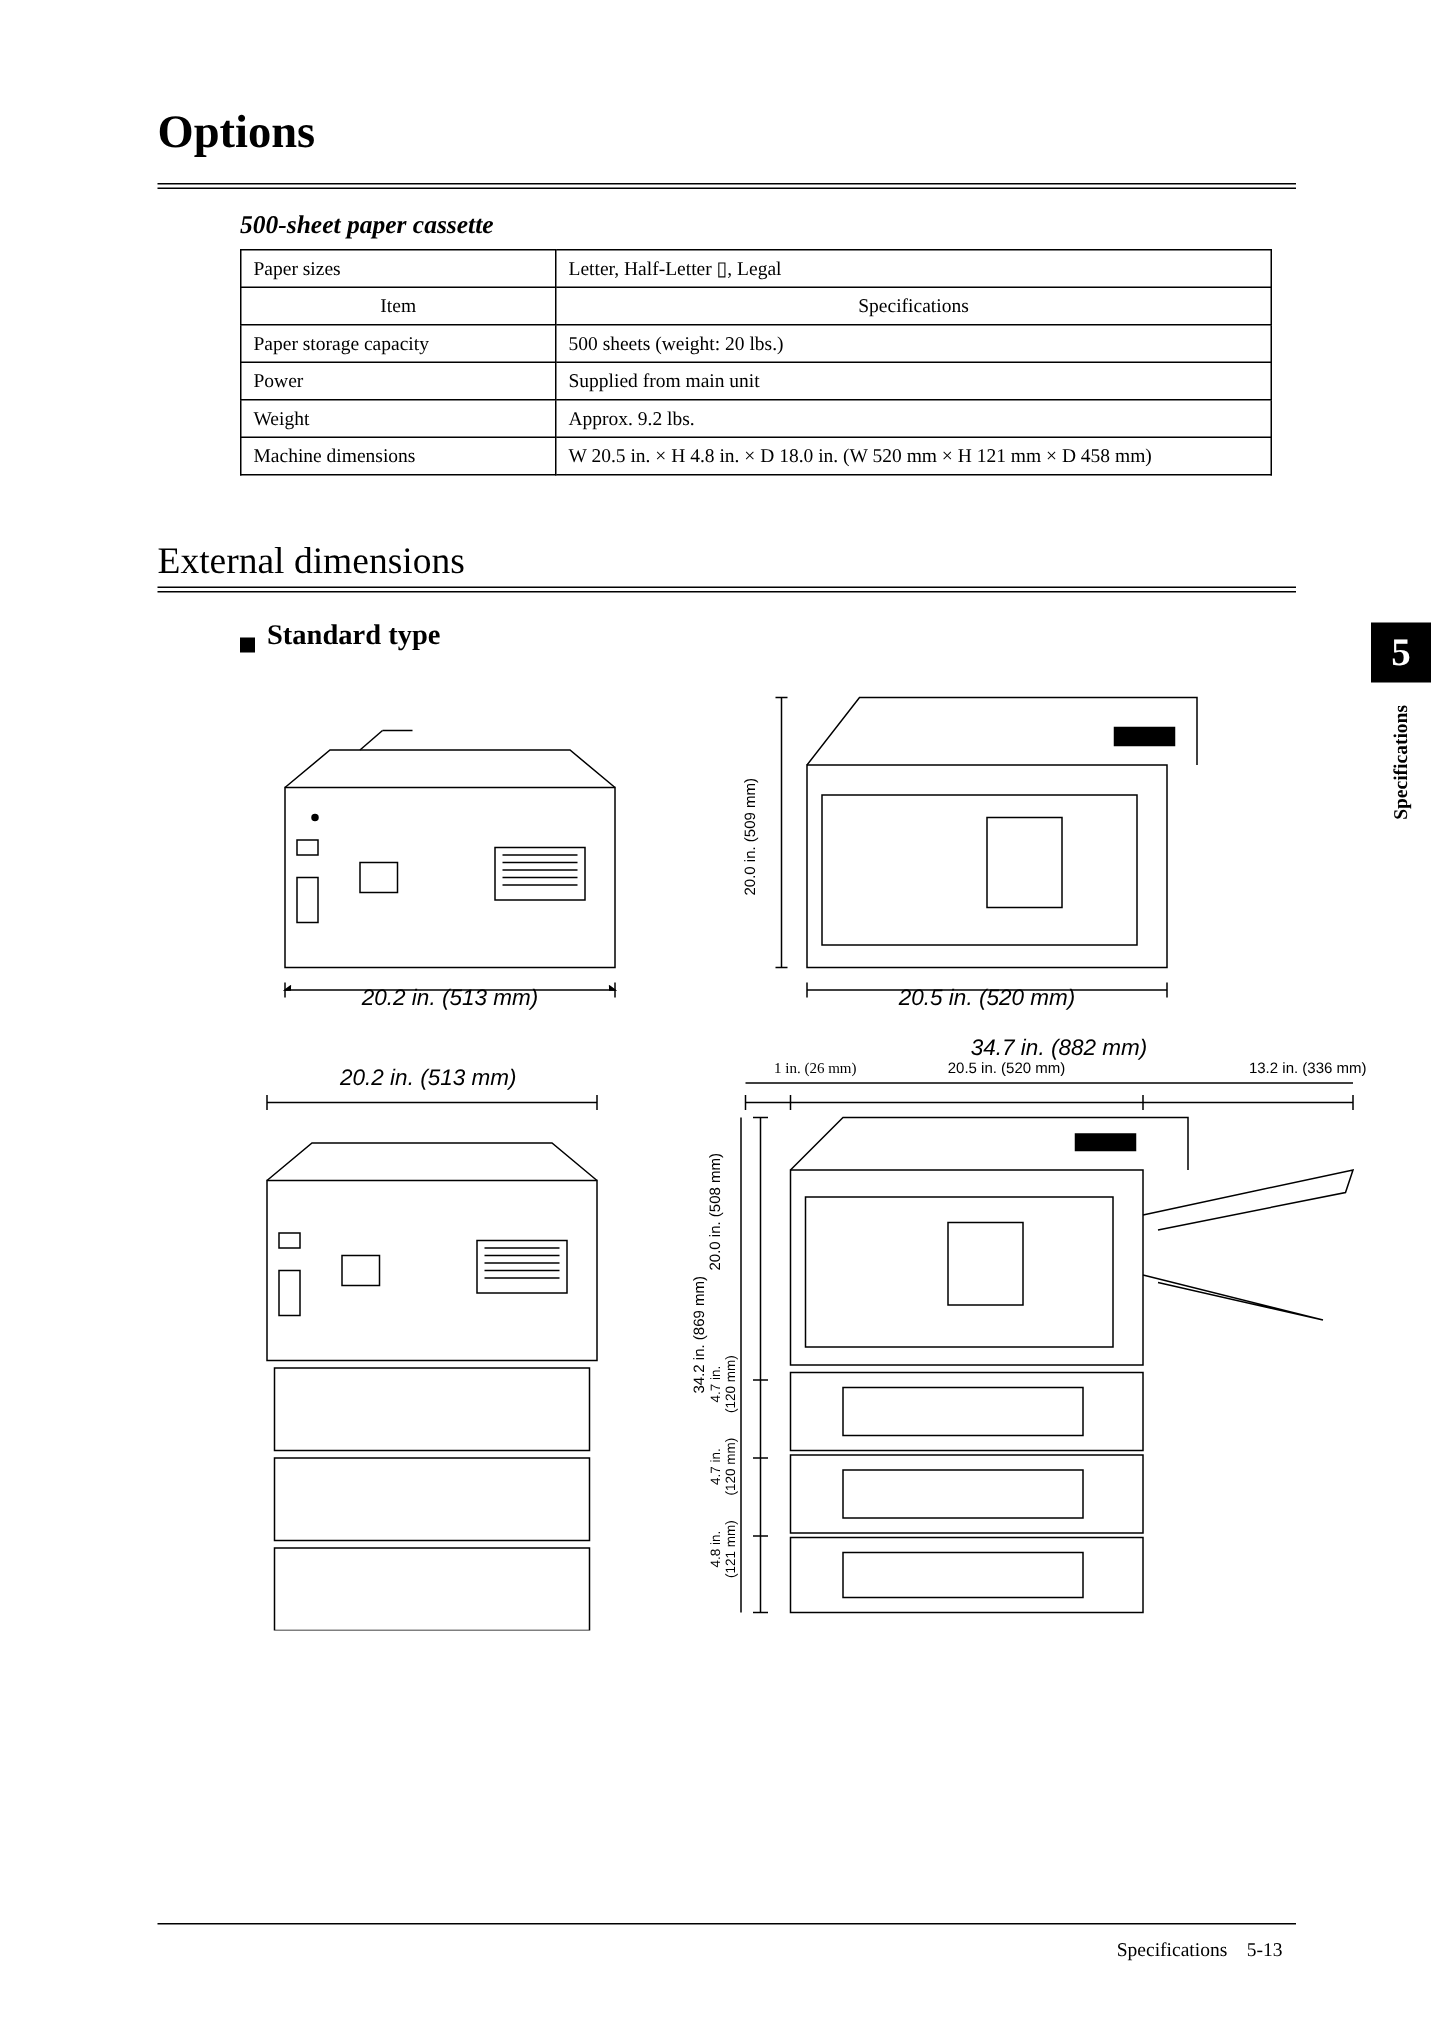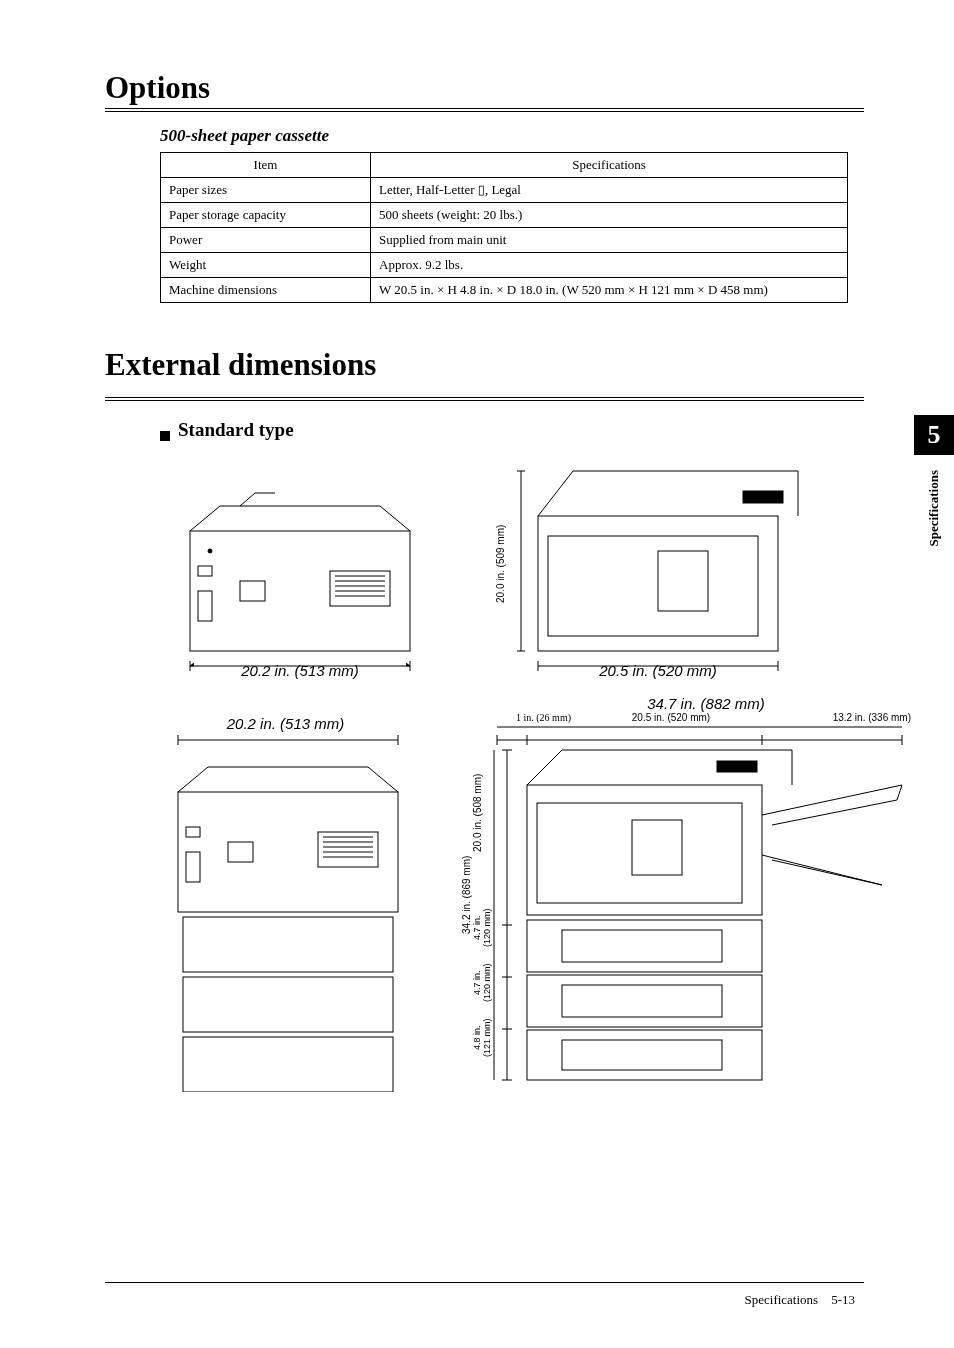--- a/index.html
+++ b/index.html
@@ -1,25 +1,25 @@
 <!DOCTYPE html>
 <html><head>
 <meta charset="utf-8">
 <style>
   * { margin: 0; padding: 0; box-sizing: border-box; }
   body { font-family: Georgia, 'Times New Roman', serif; background: #fff; color: #000; width: 954px; height: 1348px; position: relative; }
   .page { padding: 70px 90px 40px 105px; position: relative; height: 100%; }
-  .h1 { font-size: 31px; font-weight: bold; margin-bottom: 2px; }
+  .h1 { font-size: 31px; font-weight: bold; margin-bottom: 16px; }
   .h1-rule { border-top: 1.5px solid #000; border-bottom: 1.5px solid #000; height: 4px; margin-bottom: 14px; }
   .subtitle { font-style: italic; font-weight: bold; font-size: 17px; margin-left: 55px; margin-bottom: 6px; }
   table.spec { width: 688px; margin-left: 55px; border-collapse: collapse; font-family: 'Times New Roman', serif; font-size: 13px; }
   table.spec th, table.spec td { border: 1px solid #000; padding: 4px 8px; vertical-align: middle; }
   table.spec th { text-align: center; font-weight: normal; }
   table.spec td.item { width: 210px; }
-  .h2 { font-size: 31px; font-weight: bold; margin-top: 44px; margin-bottom: 14px; }
+  .h2 { font-size: 25px; font-weight: normal; margin-top: 44px; margin-bottom: 2px; }
   .section-title { font-size: 19px; font-weight: bold; margin-left: 55px; margin-top: 18px; margin-bottom: 10px; display:flex; align-items:flex-end; gap:8px;}
   .section-title .sq { width: 10px; height: 10px; background: #000; display:inline-block;}
   .diagram-row { display: flex; gap: 60px; margin-left: 75px; }
   .diag-box { position: relative; }
   .dim-h { font-family: Arial, sans-serif; font-size: 15px; text-align: center; font-style: italic; }
   .dim-v { font-family: Arial, sans-serif; font-size: 10px; writing-mode: vertical-rl; transform: rotate(180deg); text-align:center; }
   .side-tab { position: absolute; right: 0; top: 415px; width: 40px; height: 40px; background: #000; color: #fff; font-size: 26px; font-weight: bold; display:flex; align-items:center; justify-content:center; }
   .side-label { position: absolute; right: 12px; top: 470px; writing-mode: vertical-rl; transform: rotate(180deg); font-weight: bold; font-size: 13px; font-family: 'Times New Roman', serif;}
   .footer-line { position: absolute; bottom: 65px; left: 105px; right: 90px; border-top: 0.8px solid #000; }
   .footer { position: absolute; bottom: 40px; right: 99px; font-family: 'Times New Roman', serif; font-size: 13px; }
@@ -33,27 +33,27 @@
 <body>
 
 <div class="page">
   <div class="h1">Options</div>
   <div class="h1-rule"></div>
   <div class="subtitle">500-sheet paper cassette</div>
 
   <table class="spec">
     <tbody>
         <tr>
+          <td class="item">Paper sizes</td>
+          <td>Letter, Half-Letter ▯, Legal</td>
+        </tr>
+    <tr>
       <th>Item</th>
       <th>Specifications</th>
     </tr>
-    <tr>
-          <td class="item">Paper sizes</td>
-          <td>Letter, Half-Letter ▯, Legal</td>
-        </tr>
     <tr>
           <td class="item">Paper storage capacity</td>
           <td>500 sheets (weight: 20 lbs.)</td>
         </tr>
     <tr>
           <td class="item">Power</td>
           <td>Supplied from main unit</td>
         </tr>
     <tr>
           <td class="item">Weight</td>

